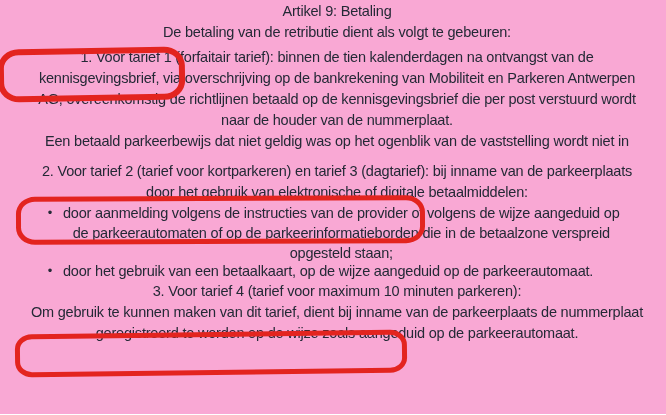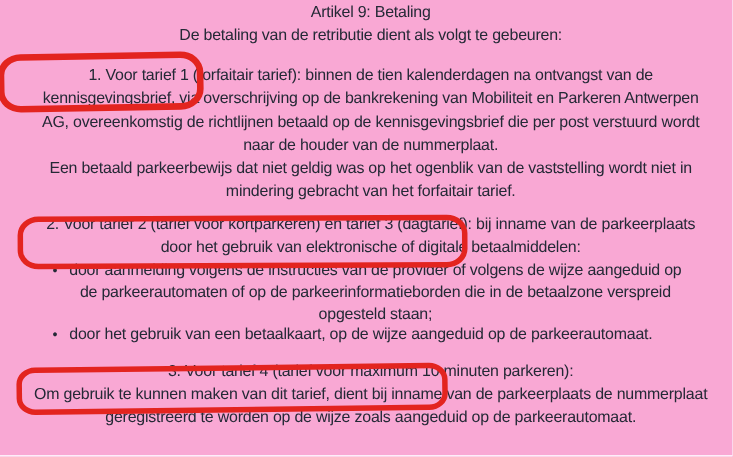--- a/index.html
+++ b/index.html
@@ -18,35 +18,35 @@
     font-size: 14.5px;
     line-height: 21px;
     letter-spacing: -0.2px;
     padding: 1px 6px 0 14px;
     overflow: hidden;
     text-align: center;
   }
   .line {
     white-space: nowrap;
   }
-  .p1 { margin-top: 16px; }
+  .p1 { margin-top: 4px; }
   .p2 { margin-top: 0; }
   .p3 { margin-top: 9px; }
   .bullets { line-height: 20px; }
   .bullet-row {
     display: flex;
     margin-left: 23px;
   }
   .bullet-row.b2 { margin-top: -2px; }
   .bullet-marker {
     width: 26px;
     flex: 0 0 26px;
     font-size: 13px;
   }
-  .p4 { margin-top: 14px; }
+  .p4 { }
 
   
   .annotation {
     position: absolute;
     border: 5px solid #e3241f;
     background: transparent;
     pointer-events: none;
     z-index: 5;
   }
   .a1 {
@@ -81,21 +81,20 @@
 
   <div class="p1">
     <div class="line">1. Voor tarief 1 (forfaitair tarief): binnen de tien kalenderdagen na ontvangst van de</div>
     <div class="line">kennisgevingsbrief, via overschrijving op de bankrekening van Mobiliteit en Parkeren Antwerpen</div>
     <div class="line">AG, overeenkomstig de richtlijnen betaald op de kennisgevingsbrief die per post verstuurd wordt</div>
     <div class="line">naar de houder van de nummerplaat.</div>
   </div>
 
   <div class="p2">
     <div class="line">Een betaald parkeerbewijs dat niet geldig was op het ogenblik van de vaststelling wordt niet in</div>
-    <div class="line">mindering gebracht van het forfaitair tarief.</div>
   </div>
 
   <div class="p3">
     <div class="line">2. Voor tarief 2 (tarief voor kortparkeren) en tarief 3 (dagtarief): bij inname van de parkeerplaats</div>
     <div class="line">door het gebruik van elektronische of digitale betaalmiddelen:</div>
   </div>
 
   <div class="bullets">
     <div class="bullet-row b1">
       <div class="bullet-marker">•</div>

